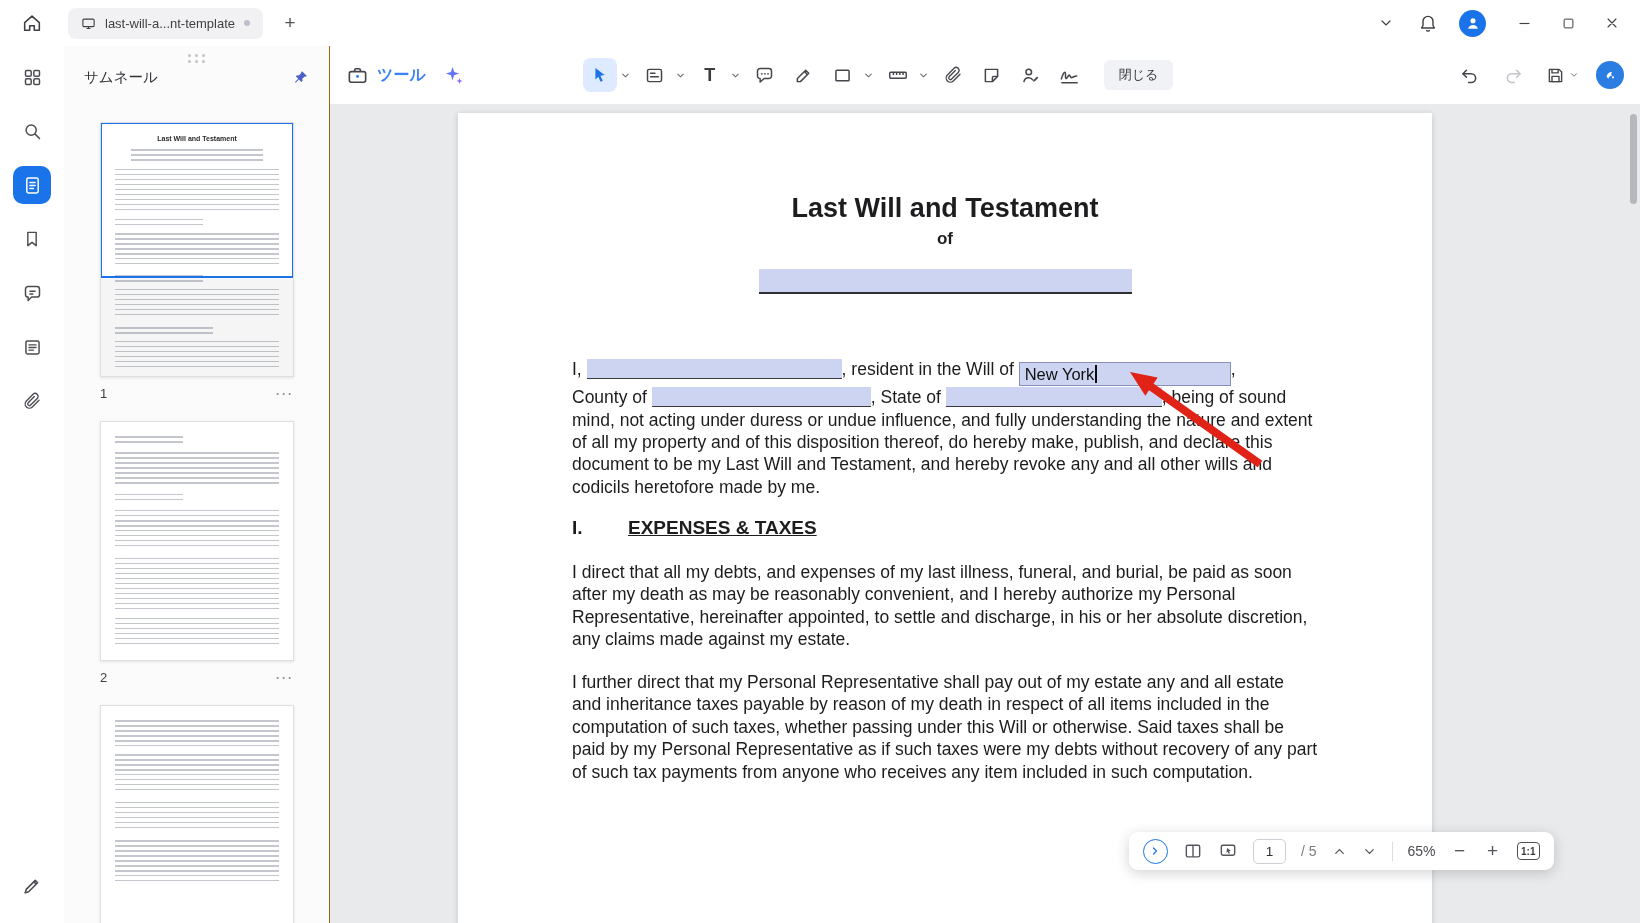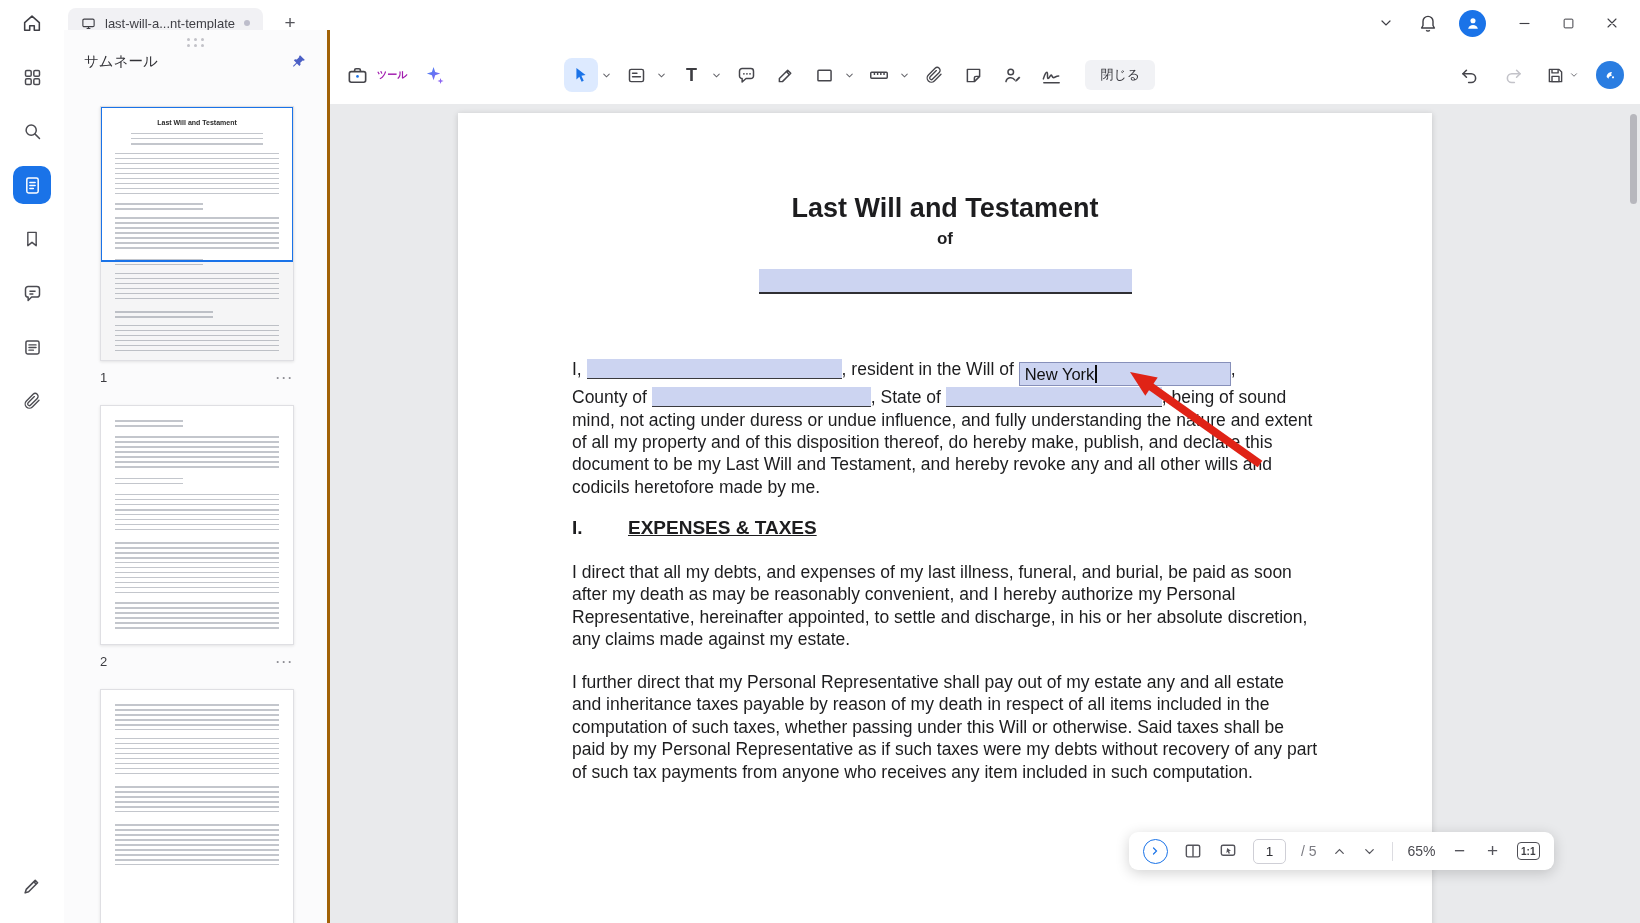--- a/index.html
+++ b/index.html
@@ -20,40 +20,40 @@
   .avatar { width:27px; height:27px; border-radius:50%; margin:0 16px 0 10px; cursor:pointer; }
   .win-btn { width:44px; height:36px; color:#3f3f45; cursor:pointer; }
 
   
   .rail { position:absolute; top:46px; left:0; bottom:0; width:64px; background:#fff; display:flex; flex-direction:column; align-items:center; gap:16px; padding:12px 0 18px; }
   .rail-btn { width:38px; height:38px; border-radius:10px; color:#4b4b51; cursor:pointer; flex:0 0 auto; }
   .rail-btn.active { background:#1a73e8; color:#fff; }
   .rail-spacer { flex:1; }
 
   
-  .thumbs { position:absolute; top:30px; left:64px; bottom:0; width:266px; background:#fbfbfc; border-right:3px solid #a16207; }
+  .thumbs { position:absolute; top:46px; left:64px; bottom:0; width:266px; background:#fbfbfc; border-right:1px solid #a16207; }
   .drag-dots { position:absolute; top:8px; left:50%; transform:translateX(-50%); display:grid; grid-template-columns:repeat(3,4px); gap:3px; }
   .drag-dots i { width:3px; height:3px; border-radius:50%; background:#c2c2c8; }
   .thumbs-head { display:flex; align-items:center; padding:22px 20px 8px; }
   .thumbs-title { font-size:14.5px; color:#323237; }
   .pin-btn { margin-left:auto; color:#4b5fc5; cursor:pointer; }
   .thumb-list { position:absolute; top:64px; left:0; right:0; bottom:0; overflow:hidden; padding:12px 36px 0; }
   .thumb-page { position:relative; width:194px; background:#fff; border:1px solid #dfdfe3; box-shadow:0 1px 3px rgba(0,0,0,.10); cursor:pointer; overflow:hidden; }
   .viewport-box { position:absolute; left:-1px; top:-1px; width:194px; height:156px; border:2px solid #1a73e8; pointer-events:none; }
   .thumb-dim { position:absolute; left:0; right:0; top:155px; bottom:0; background:rgba(110,110,125,.07); }
   .m-title { position:absolute; top:12px; left:0; right:0; text-align:center; font-size:7px; font-weight:700; color:#2a2a2a; }
   .stripes { position:absolute; left:14px; right:14px; background:repeating-linear-gradient(to bottom,#c3c6cc 0 1.5px, transparent 1.5px 5px); }
   .thumb-row { display:flex; align-items:center; width:194px; margin:9px 0 20px; font-size:13px; color:#3c3c41; }
   .row-dots { margin-left:auto; color:#8e8e94; letter-spacing:2px; font-weight:700; cursor:pointer; font-size:12px; }
 
   
   .toolbar { position:absolute; top:46px; left:330px; right:0; height:58px; background:#fff; display:flex; align-items:center; padding:0 16px; }
   .tool-left { display:flex; align-items:center; gap:16px; }
   .tools-btn { display:flex; align-items:center; gap:8px; cursor:pointer; color:#45454b; }
-  .tools-label { font-size:10px; font-weight:700; color:#a21caf; }
+  .tools-label { font-size:16px; font-weight:700; color:#3b82f6; }
   .sparkle-btn { cursor:pointer; }
   .tool-center { display:flex; align-items:center; gap:5px; margin-left:118px; }
   .tool-btn { height:34px; min-width:34px; border-radius:8px; color:#45454b; cursor:pointer; padding:0 5px; }
   .tool-btn.active { background:#ddeaff; }
   .chev { color:#66666c; cursor:pointer; margin:0 2px 0 -2px; }
   .t-glyph { font-size:18px; font-weight:600; color:#3c3c41; }
   .close-btn { height:30px; padding:0 15px; background:#f1f2f5; border:none; border-radius:6px; font-size:13px; color:#36363c; margin-left:12px; cursor:pointer; font-family:inherit; }
   .tool-right { margin-left:auto; display:flex; align-items:center; gap:10px; }
   .disabled { color:#c3c3c9; }
   .ai-badge { width:28px; height:28px; border-radius:50%; cursor:pointer; }

